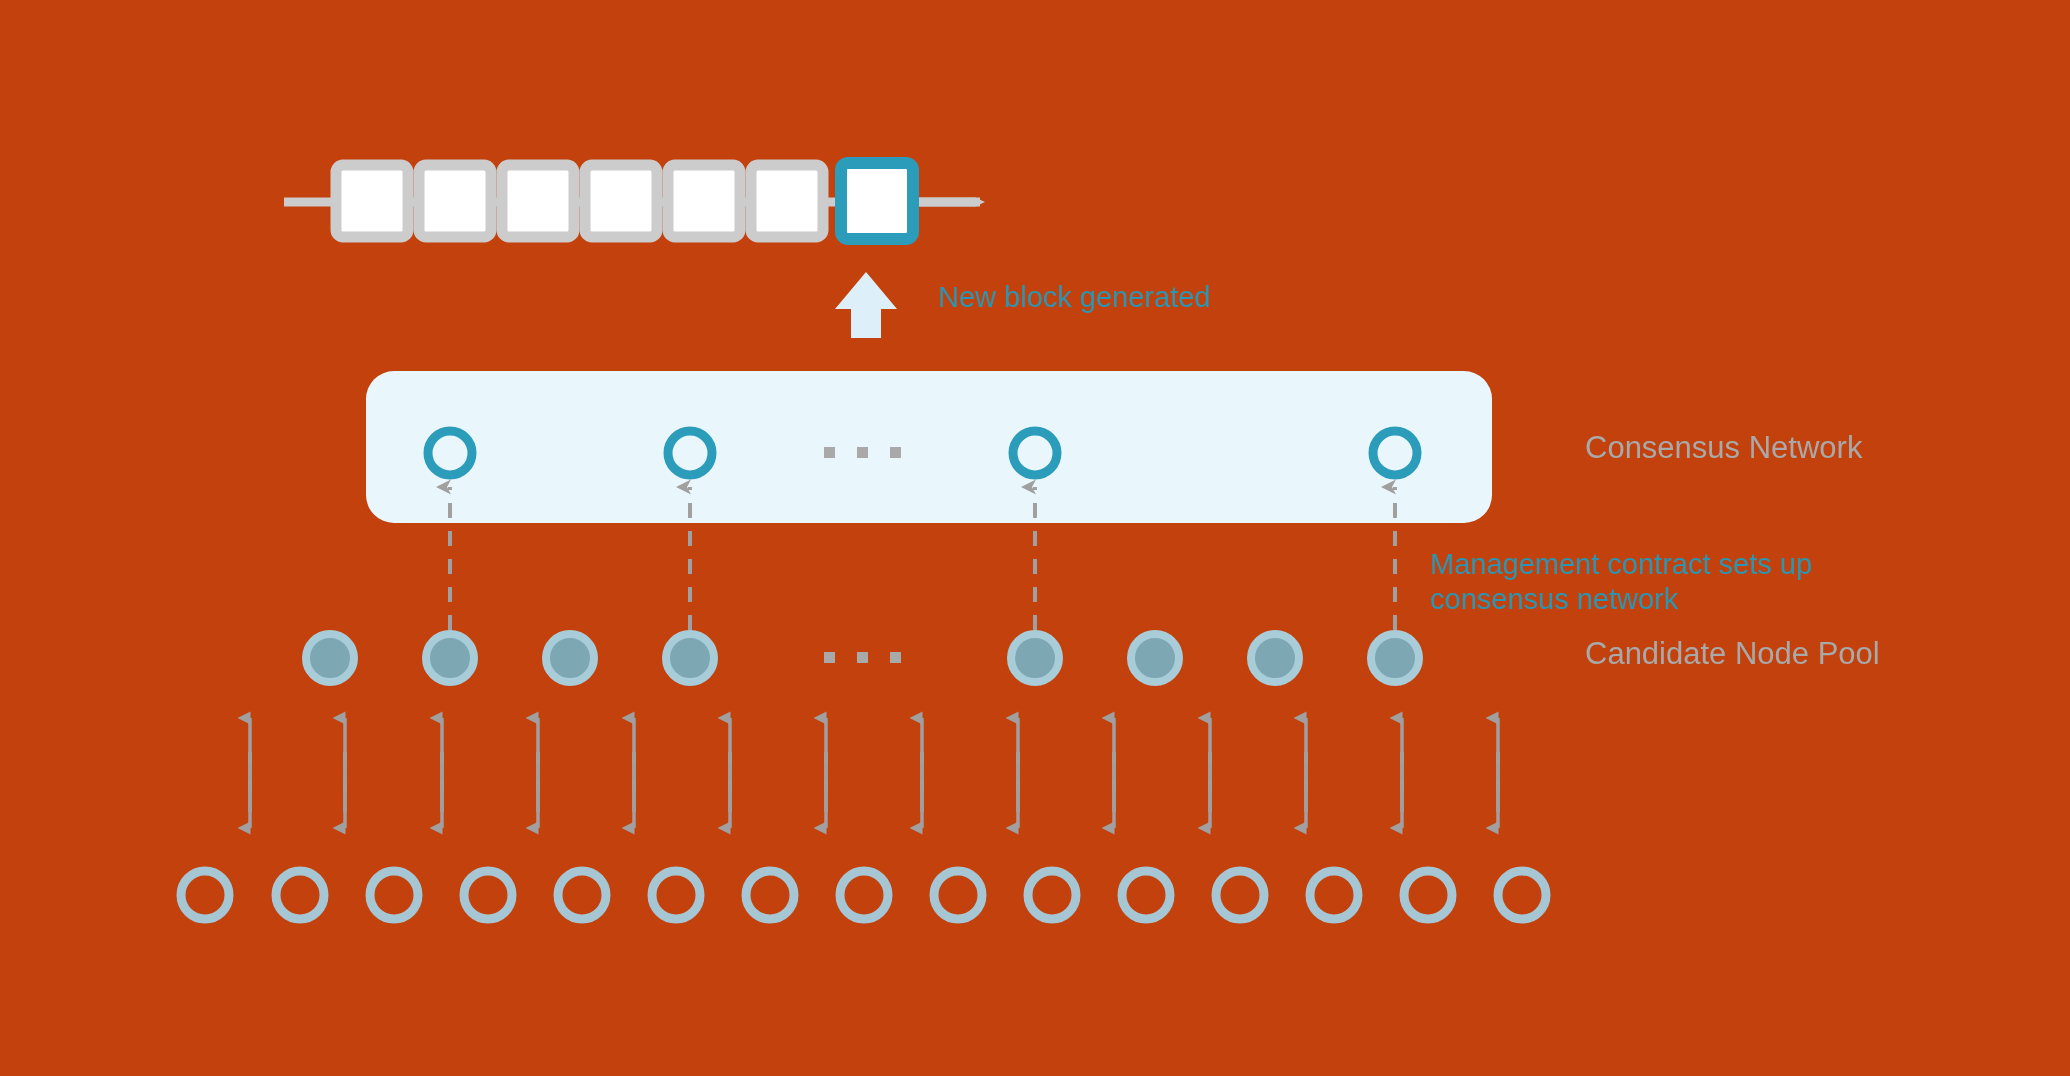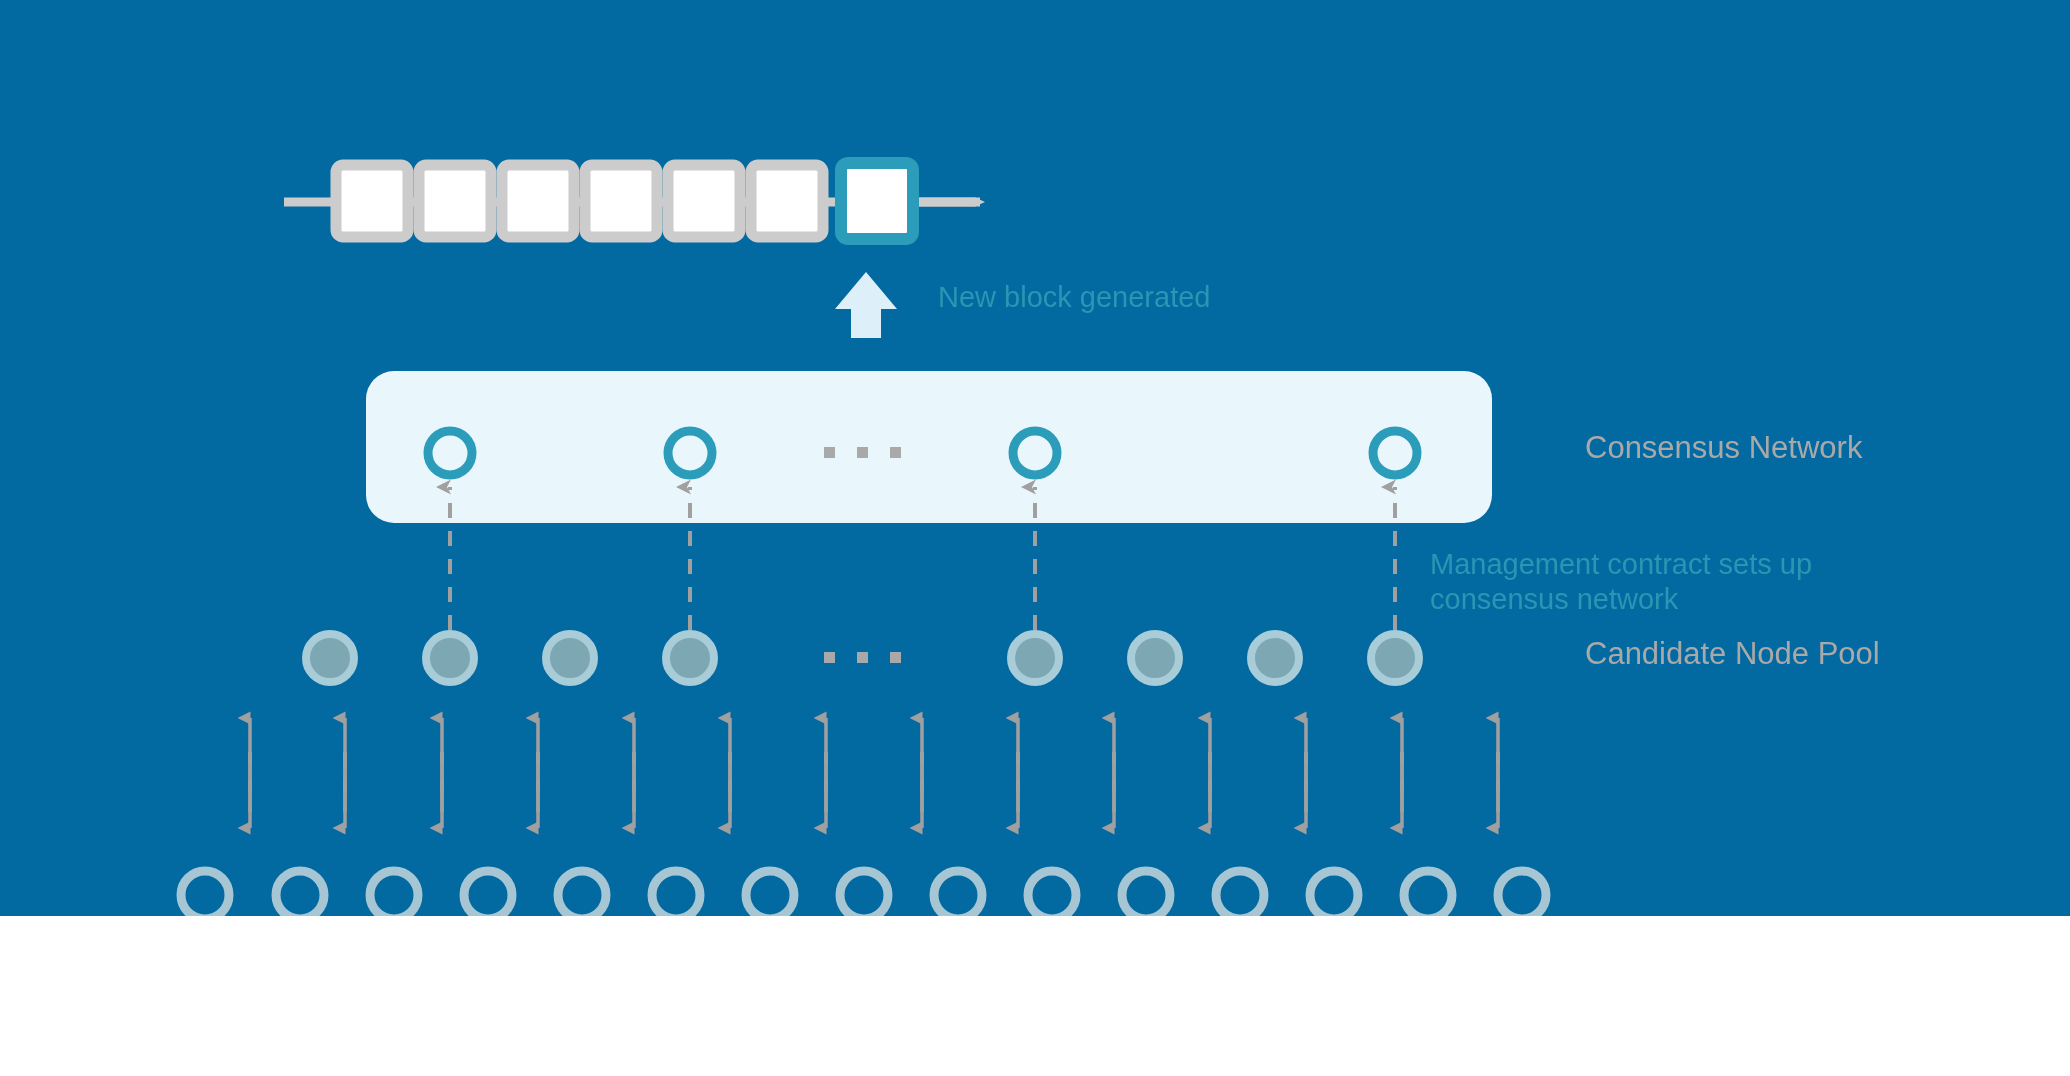--- a/index.html
+++ b/index.html
@@ -7,22 +7,22 @@
     margin: 0;
     padding: 0;
     background: #ffffff;
   }
   body {
     font-family: "Liberation Sans", sans-serif;
   }
   #stage {
     position: relative;
     width: 2070px;
-    height: 916px;
-    background: #0369a1;
+    height: 1076px;
+    background: #c2410c;
     overflow: hidden;
   }
   #diagram-svg {
     position: absolute;
     left: 0;
     top: 0;
     width: 2070px;
     height: 1076px;
     display: block;
   }

